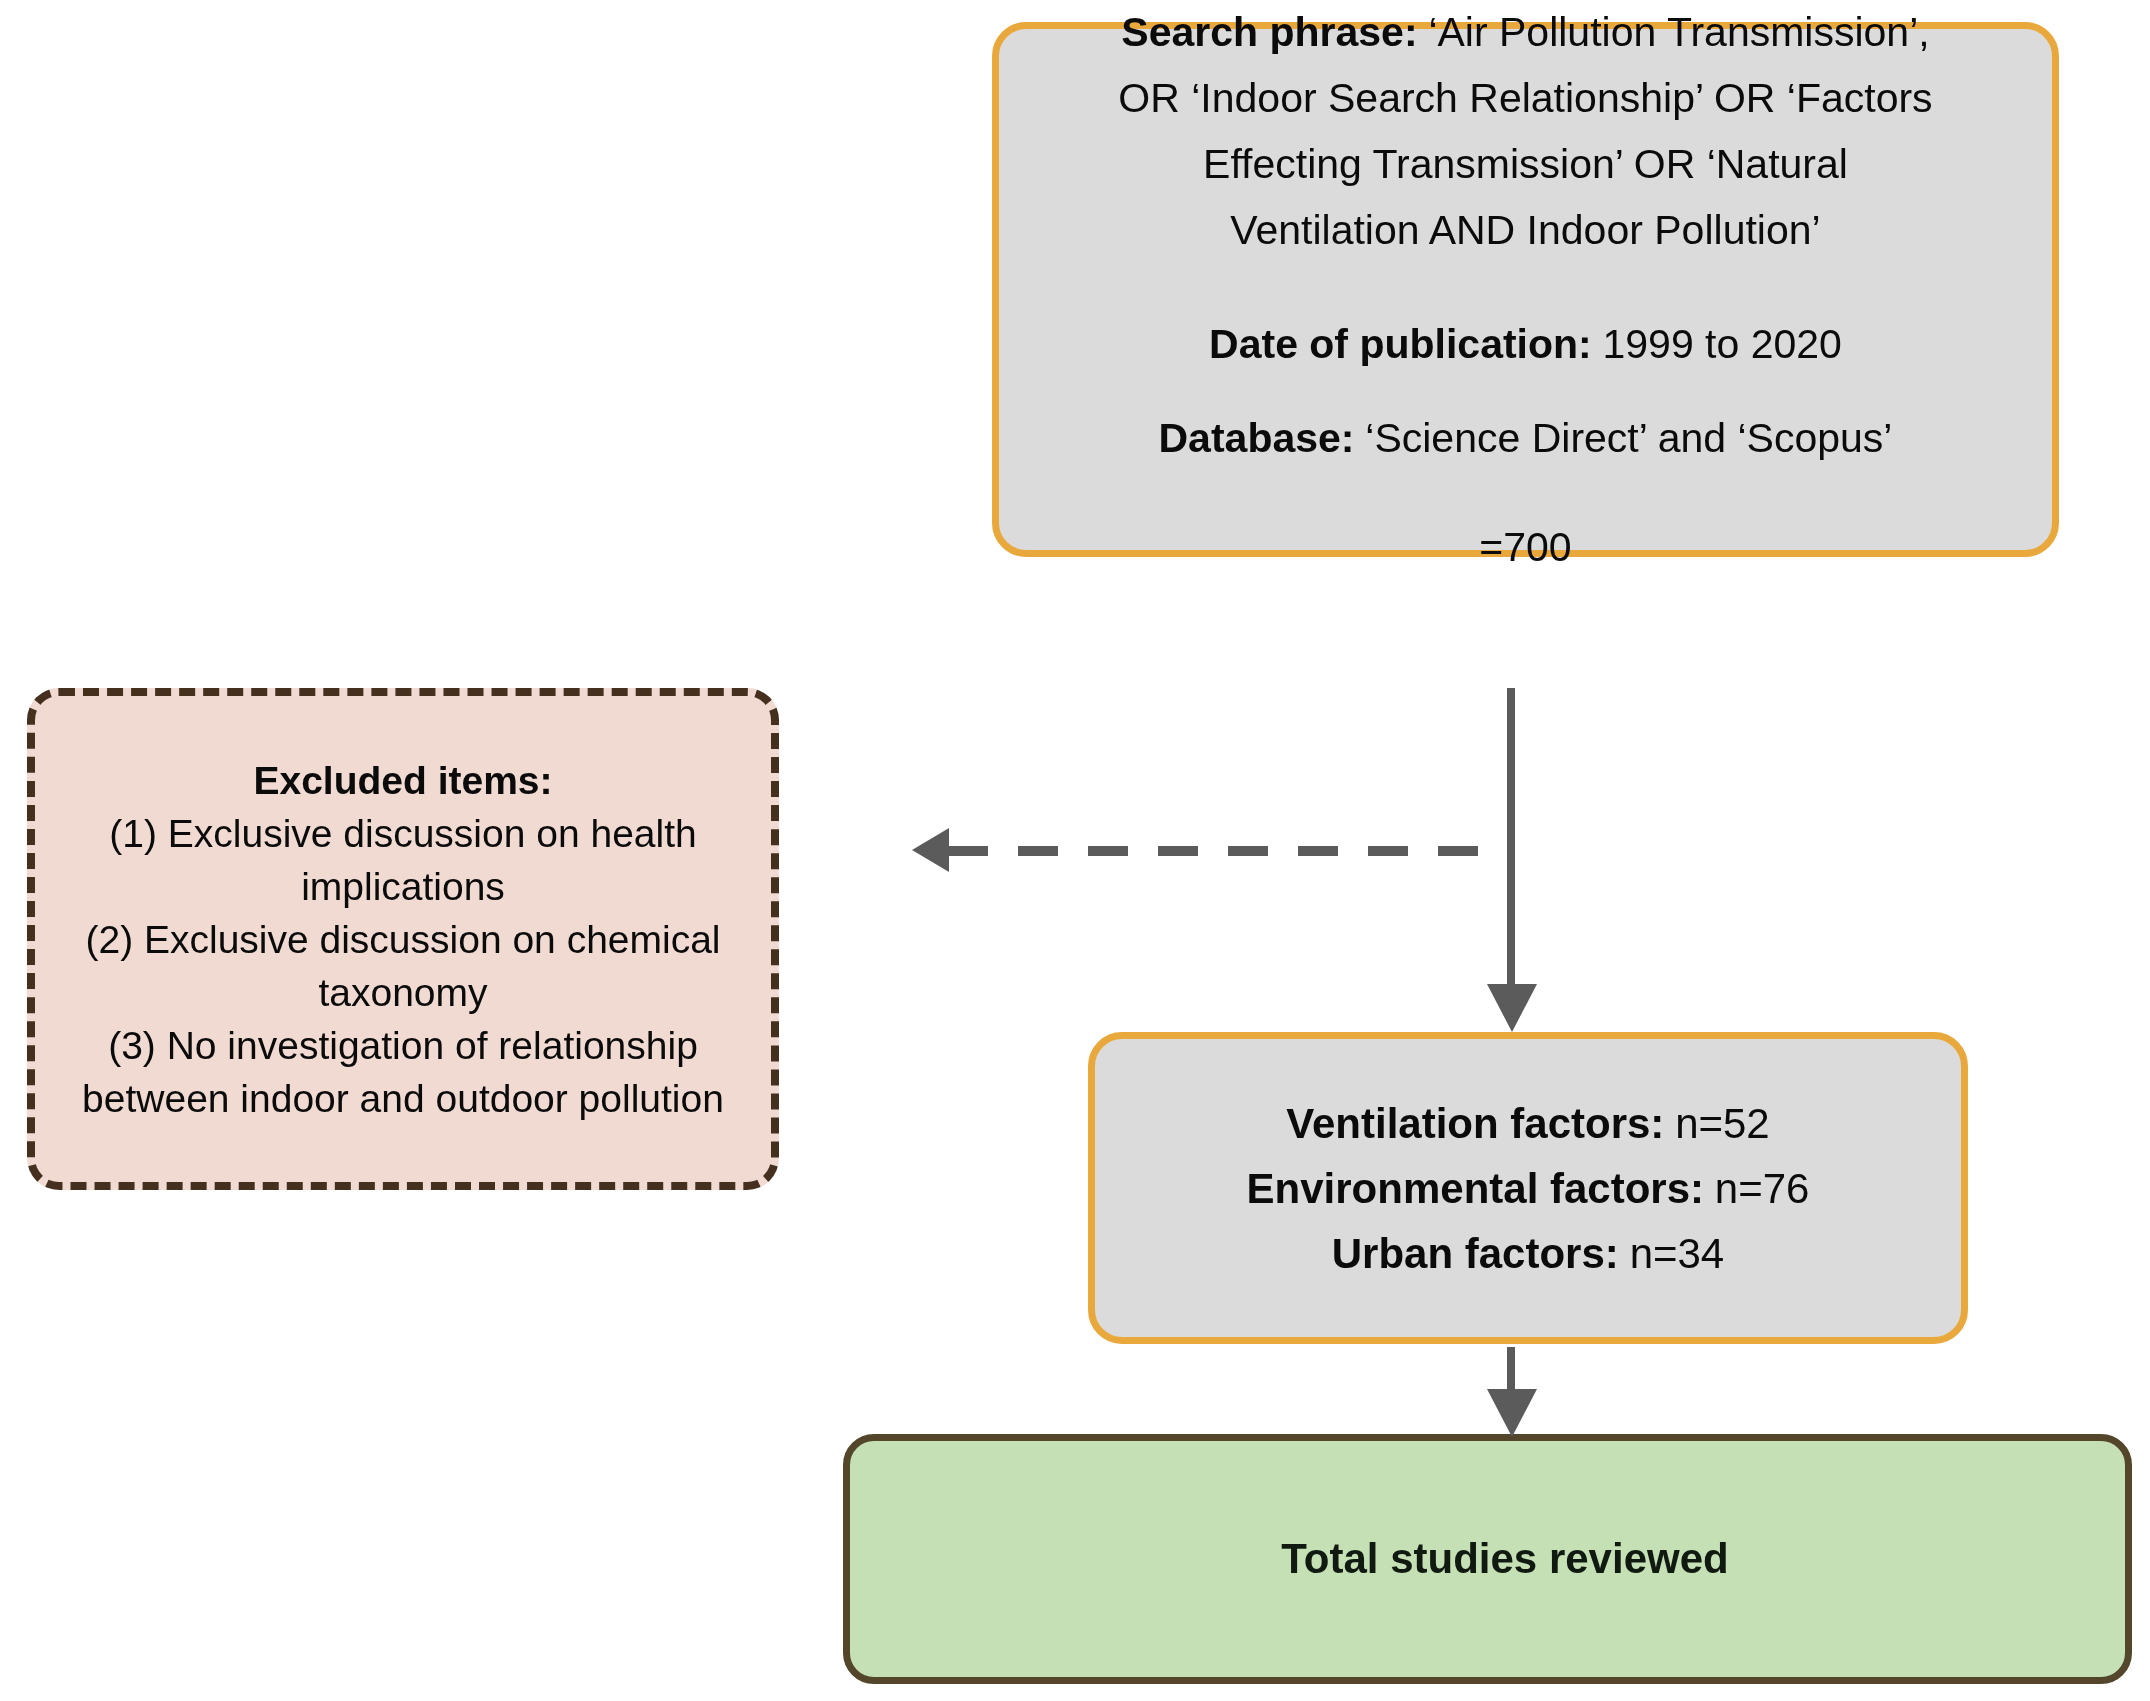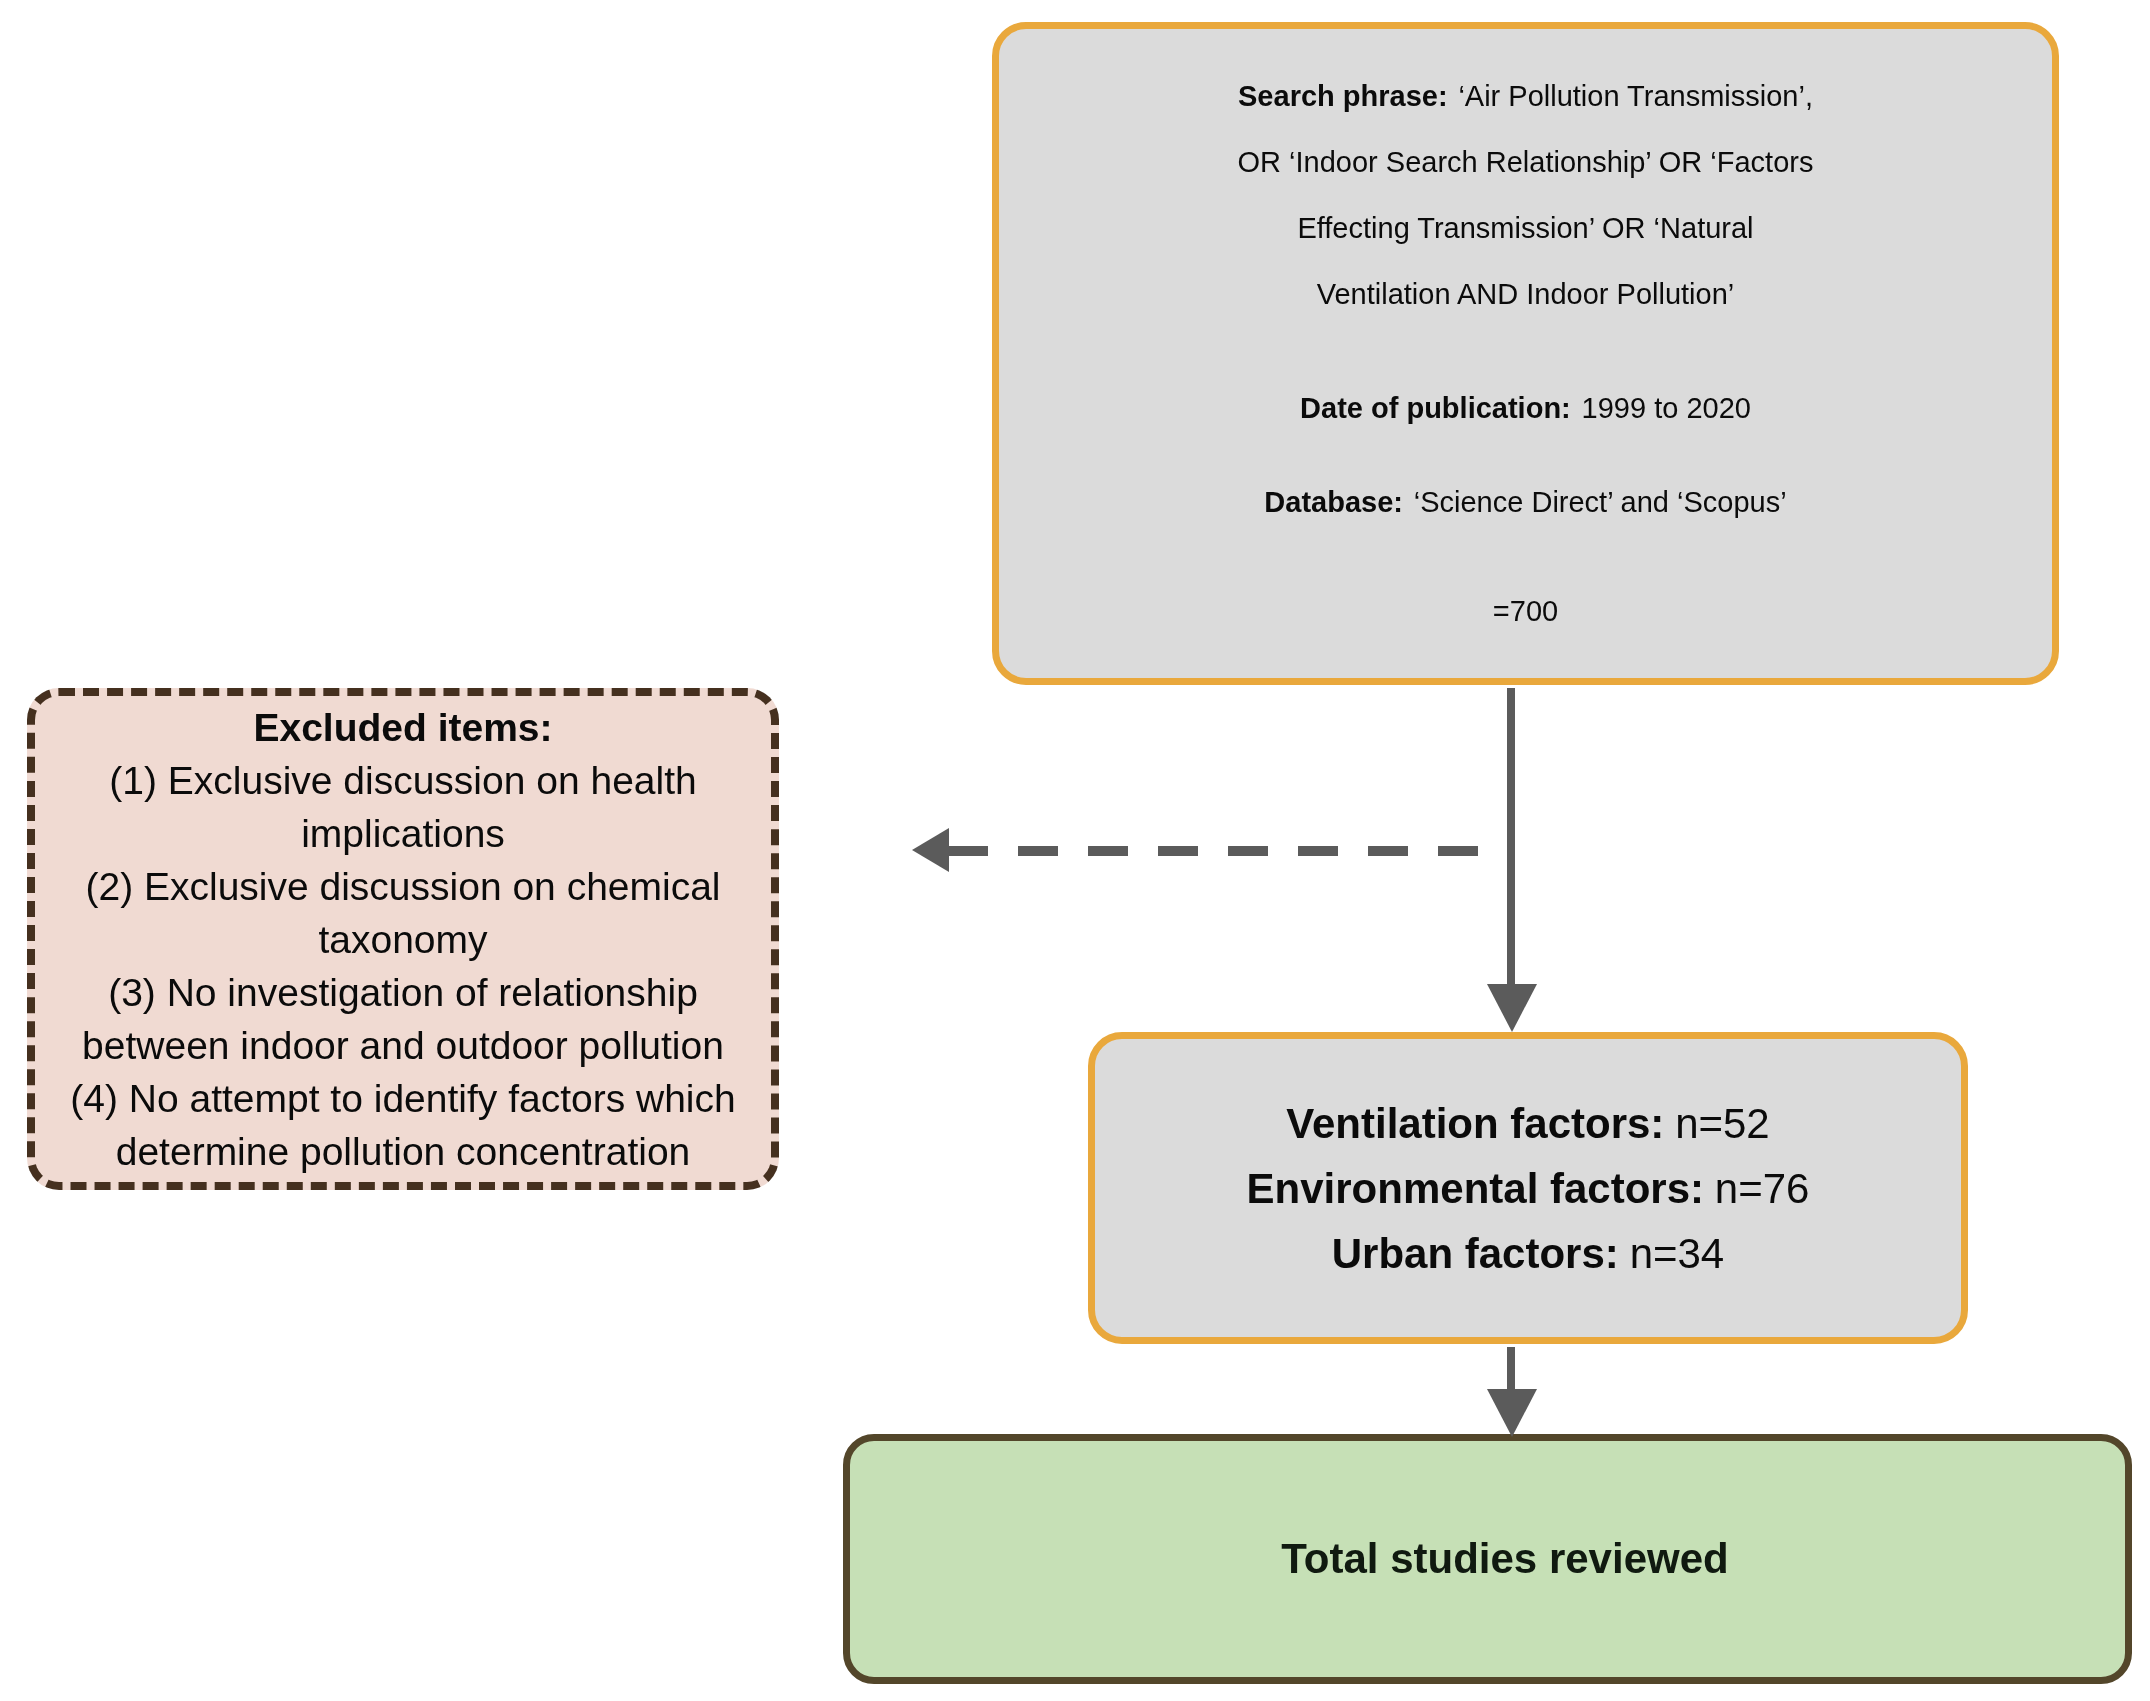--- a/index.html
+++ b/index.html
@@ -25,25 +25,25 @@
     justify-content: center;
     text-align: center;
   }
   .box p { margin: 0; }
 
   
   .search-box {
     left: 992px;
     top: 21.6px;
     width: 1067px;
-    height: 663px;
+    height: 535px;
     background: #DBDBDB;
     border: 7px solid #E9A83C;
     border-radius: 34px;
-    font-size: 29px;
+    font-size: 41px;
     line-height: 66px;
   }
   .search-box .gap-lg { margin-bottom: 48px; }
   .search-box .gap-sm { margin-bottom: 28px; }
   .search-box .gap-md { margin-bottom: 43px; }
 
   
   .excluded-box {
     left: 27px;
     top: 688px;
@@ -141,21 +141,20 @@
     <p class="line gap-sm"><span class="lbl">Date of publication:</span><span class="val">1999 to 2020</span></p>
     <p class="line gap-md"><span class="lbl">Database:</span><span class="val">‘Science Direct’ and ‘Scopus’</span></p>
     <p class="line">=700</p>
   </section>
 
   <section class="box excluded-box">
     <p class="line title">Excluded items:</p>
     <p class="item">(1) Exclusive discussion on health implications</p>
     <p class="item">(2) Exclusive discussion on chemical taxonomy</p>
     <p class="item">(3) No investigation of relationship between indoor and outdoor pollution</p>
-    <p class="item">(4) No attempt to identify factors which determine pollution concentration</p>
   </section>
 
   <section class="box factors-box">
     <p class="line"><span class="lbl">Ventilation factors:</span><span class="val">n=52</span></p>
     <p class="line"><span class="lbl">Environmental factors:</span><span class="val">n=76</span></p>
     <p class="line"><span class="lbl">Urban factors:</span><span class="val">n=34</span></p>
   </section>
 
   <section class="box total-box">
     <p class="line title">Total studies reviewed</p>

